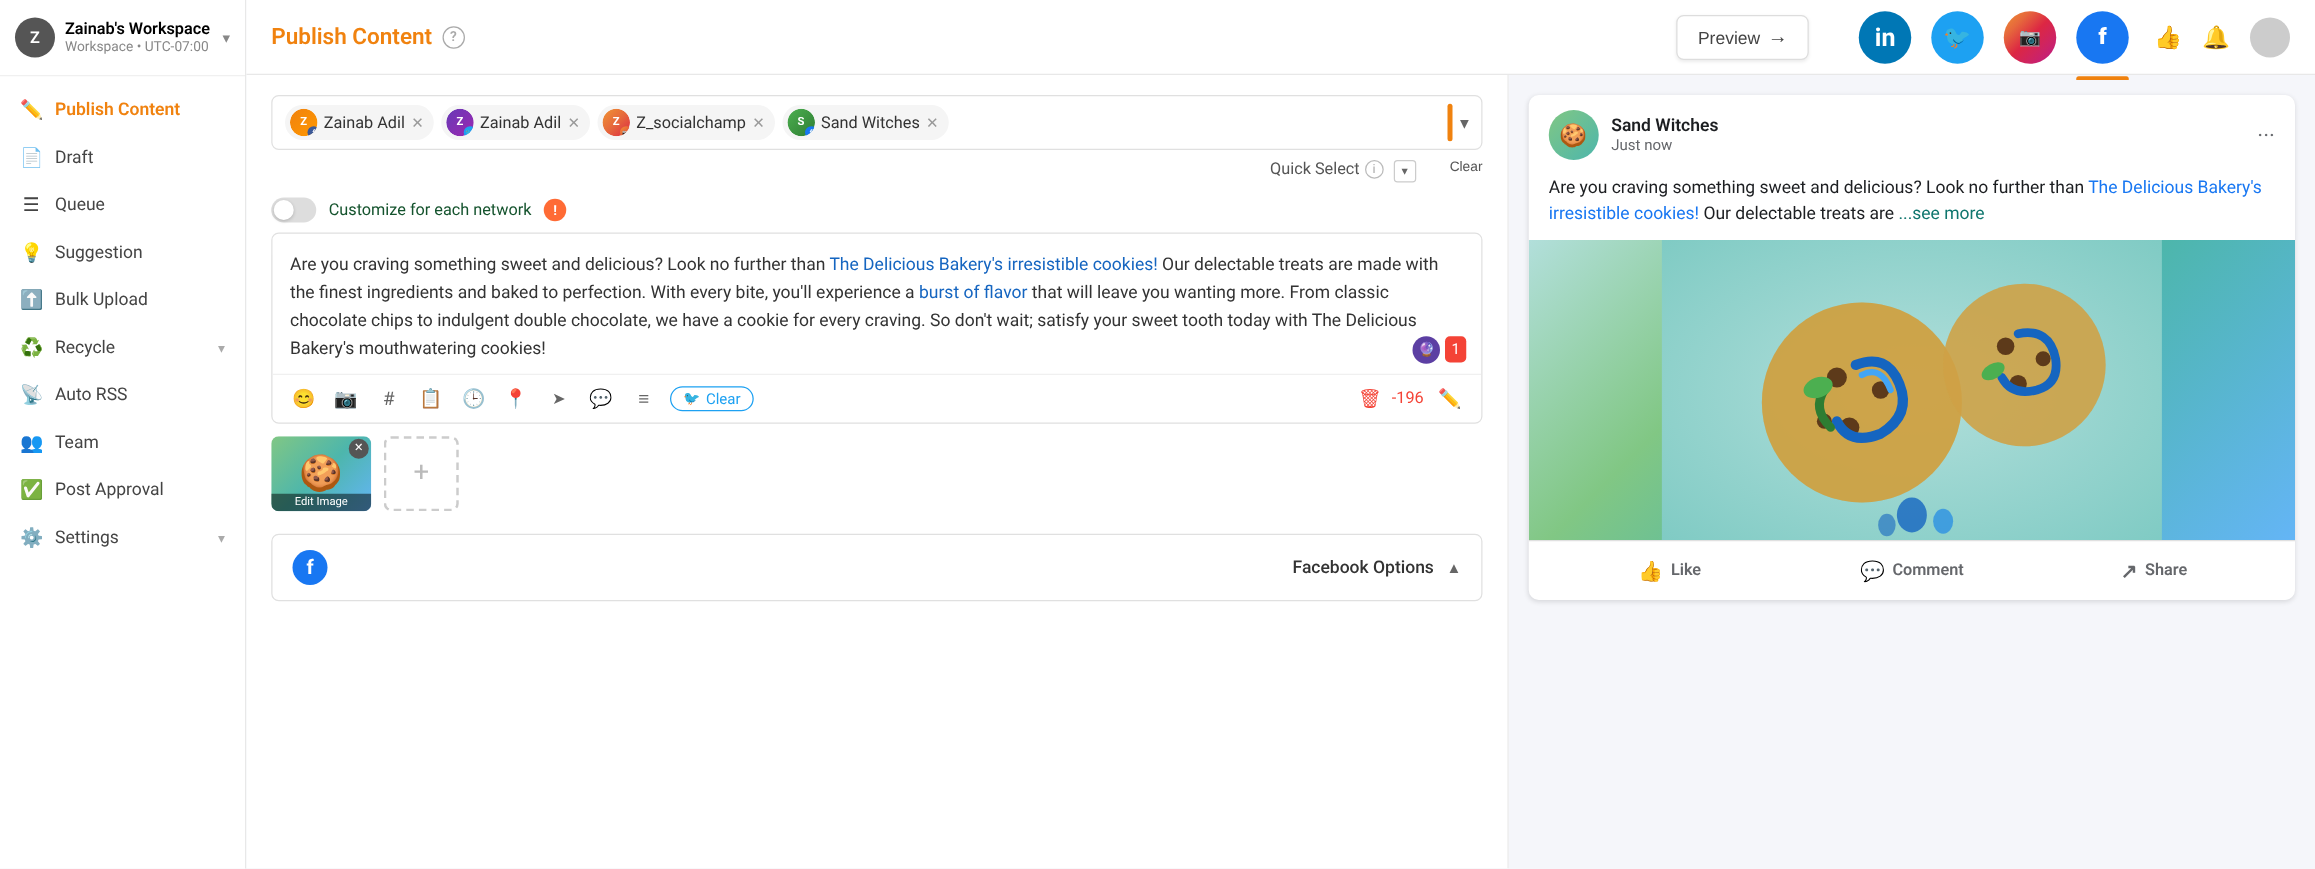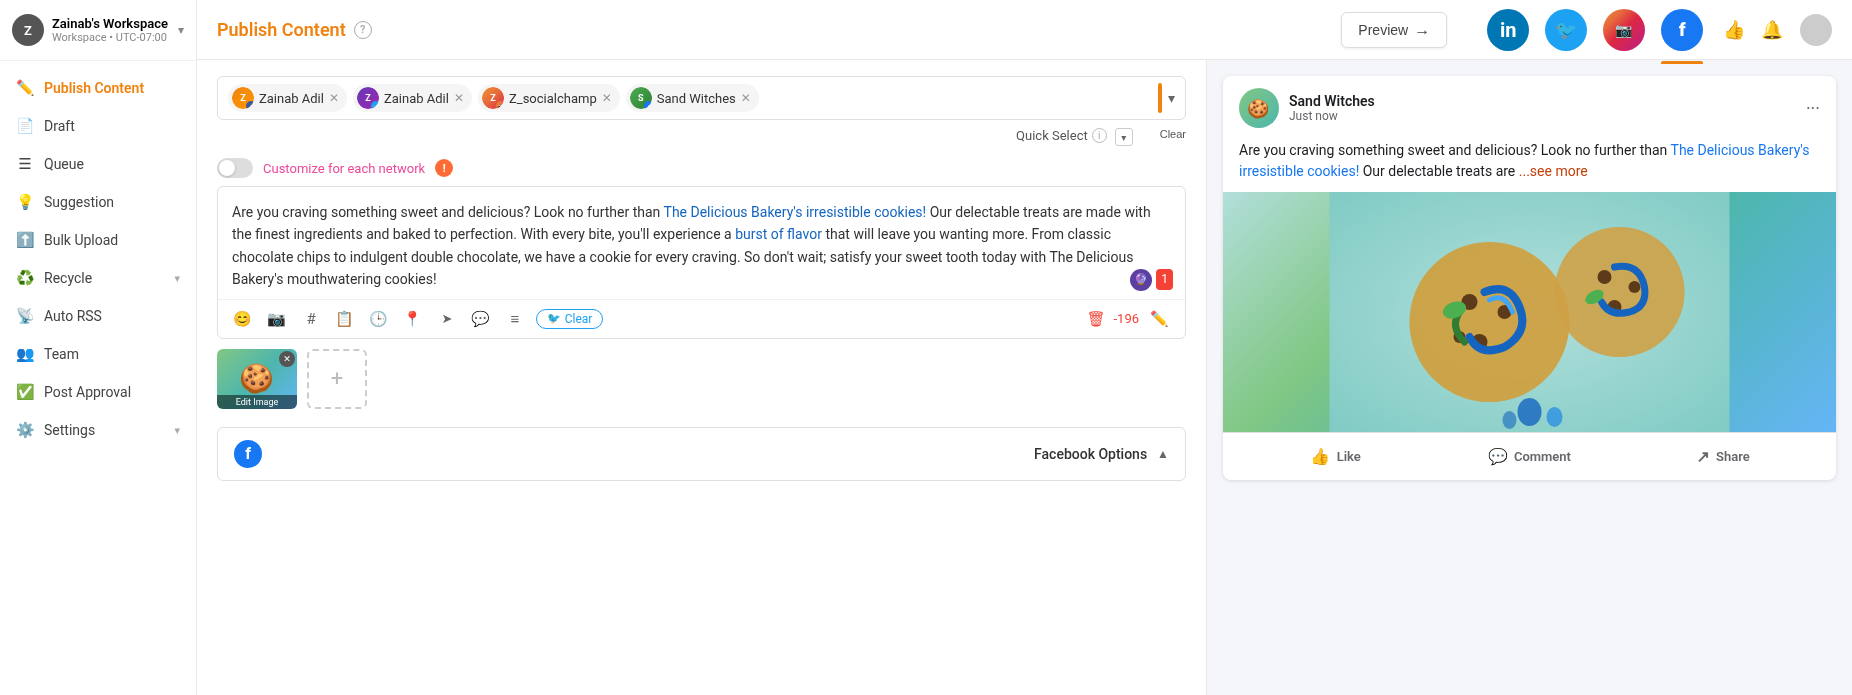--- a/index.html
+++ b/index.html
@@ -274,21 +274,21 @@
       cursor: pointer;
     }
     .toggle-knob {
       width: 16px; height: 16px;
       background: #fff;
       border-radius: 50%;
       position: absolute;
       top: 2px; left: 2px;
       box-shadow: 0 1px 3px rgba(0,0,0,0.2);
     }
-    .customize-label { font-size: 13px; color: #ec4899; }
+    .customize-label { font-size: 13px; color: #14532d; }
     .warning-icon {
       width: 18px; height: 18px;
       background: #ff6b35;
       border-radius: 50%;
       display: flex; align-items: center; justify-content: center;
       font-size: 11px; color: #fff; font-weight: 700;
     }
 
     
     .text-editor-area {
@@ -548,21 +548,21 @@
     .fb-post-name { font-weight: 600; font-size: 14px; color: #1c1e21; }
     .fb-post-time { font-size: 12px; color: #65676b; }
     .fb-post-more { color: #65676b; cursor: pointer; font-size: 18px; }
     .fb-post-body {
       padding: 0 16px 10px 16px;
       font-size: 14px;
       color: #1c1e21;
       line-height: 1.5;
     }
     .fb-post-body .link { color: #1877f2; }
-    .fb-post-body .see-more { color: #c2410c; cursor: pointer; }
+    .fb-post-body .see-more { color: #0f766e; cursor: pointer; }
     .fb-post-image {
       width: 100%;
       height: 240px;
       background: linear-gradient(135deg, #b2dfdb 0%, #81c784 30%, #4db6ac 60%, #64b5f6 100%);
       display: flex; align-items: center; justify-content: center;
       font-size: 60px;
       overflow: hidden;
     }
     .fb-post-actions {
       display: flex;

